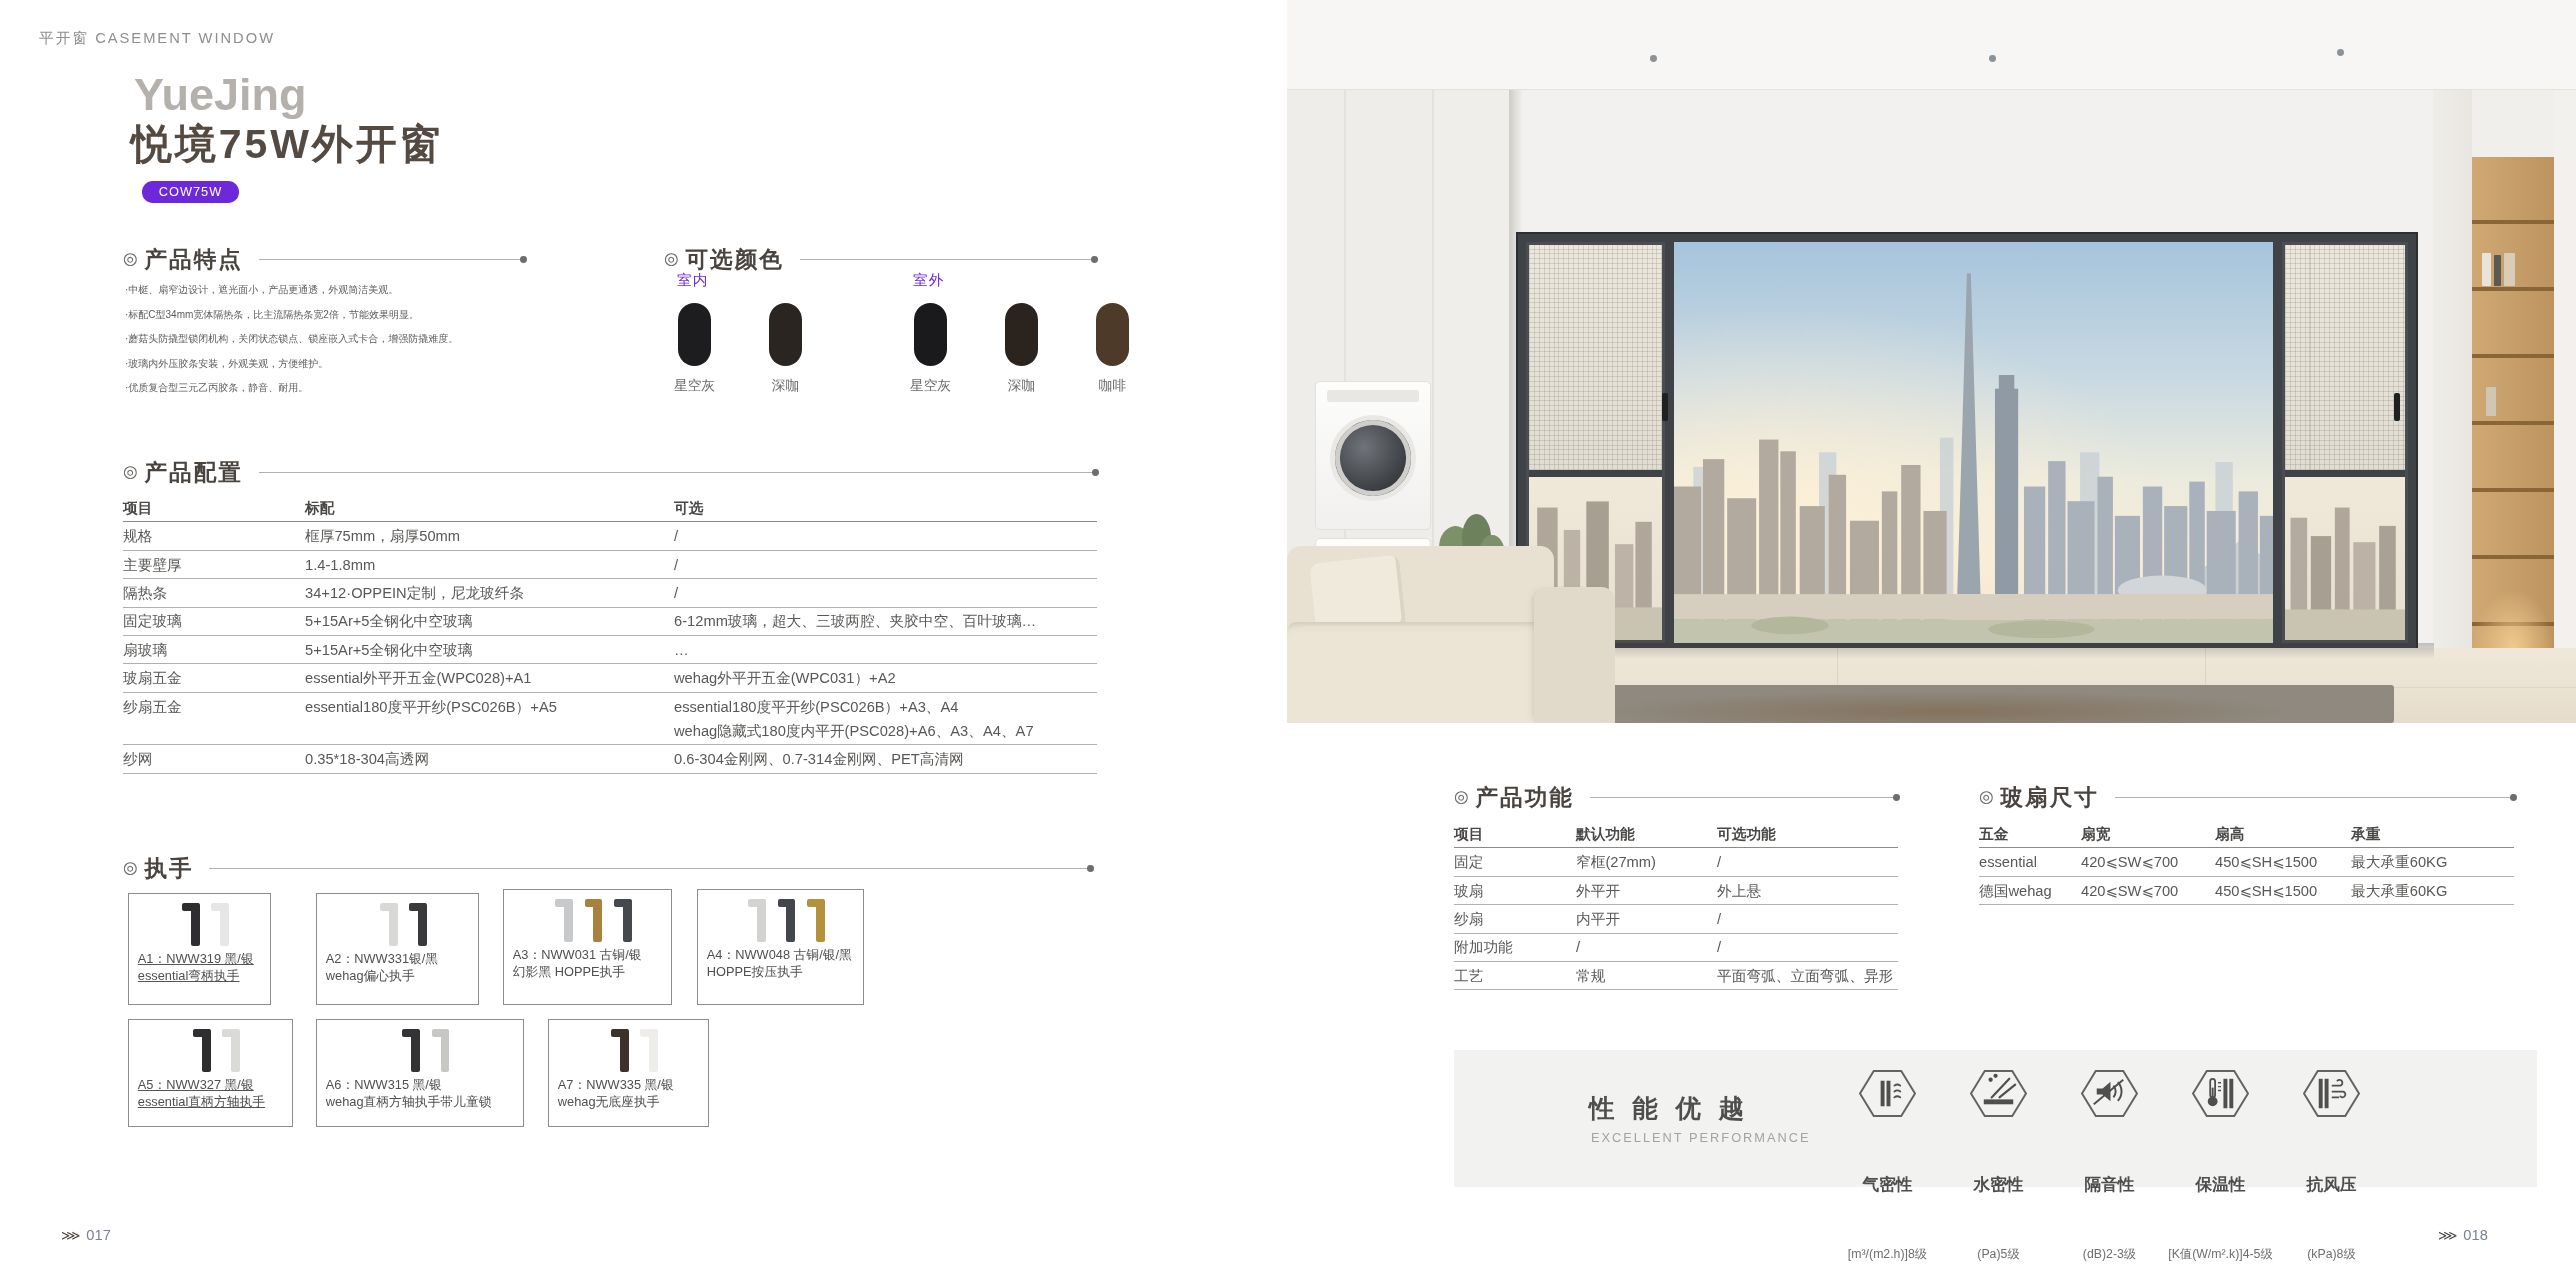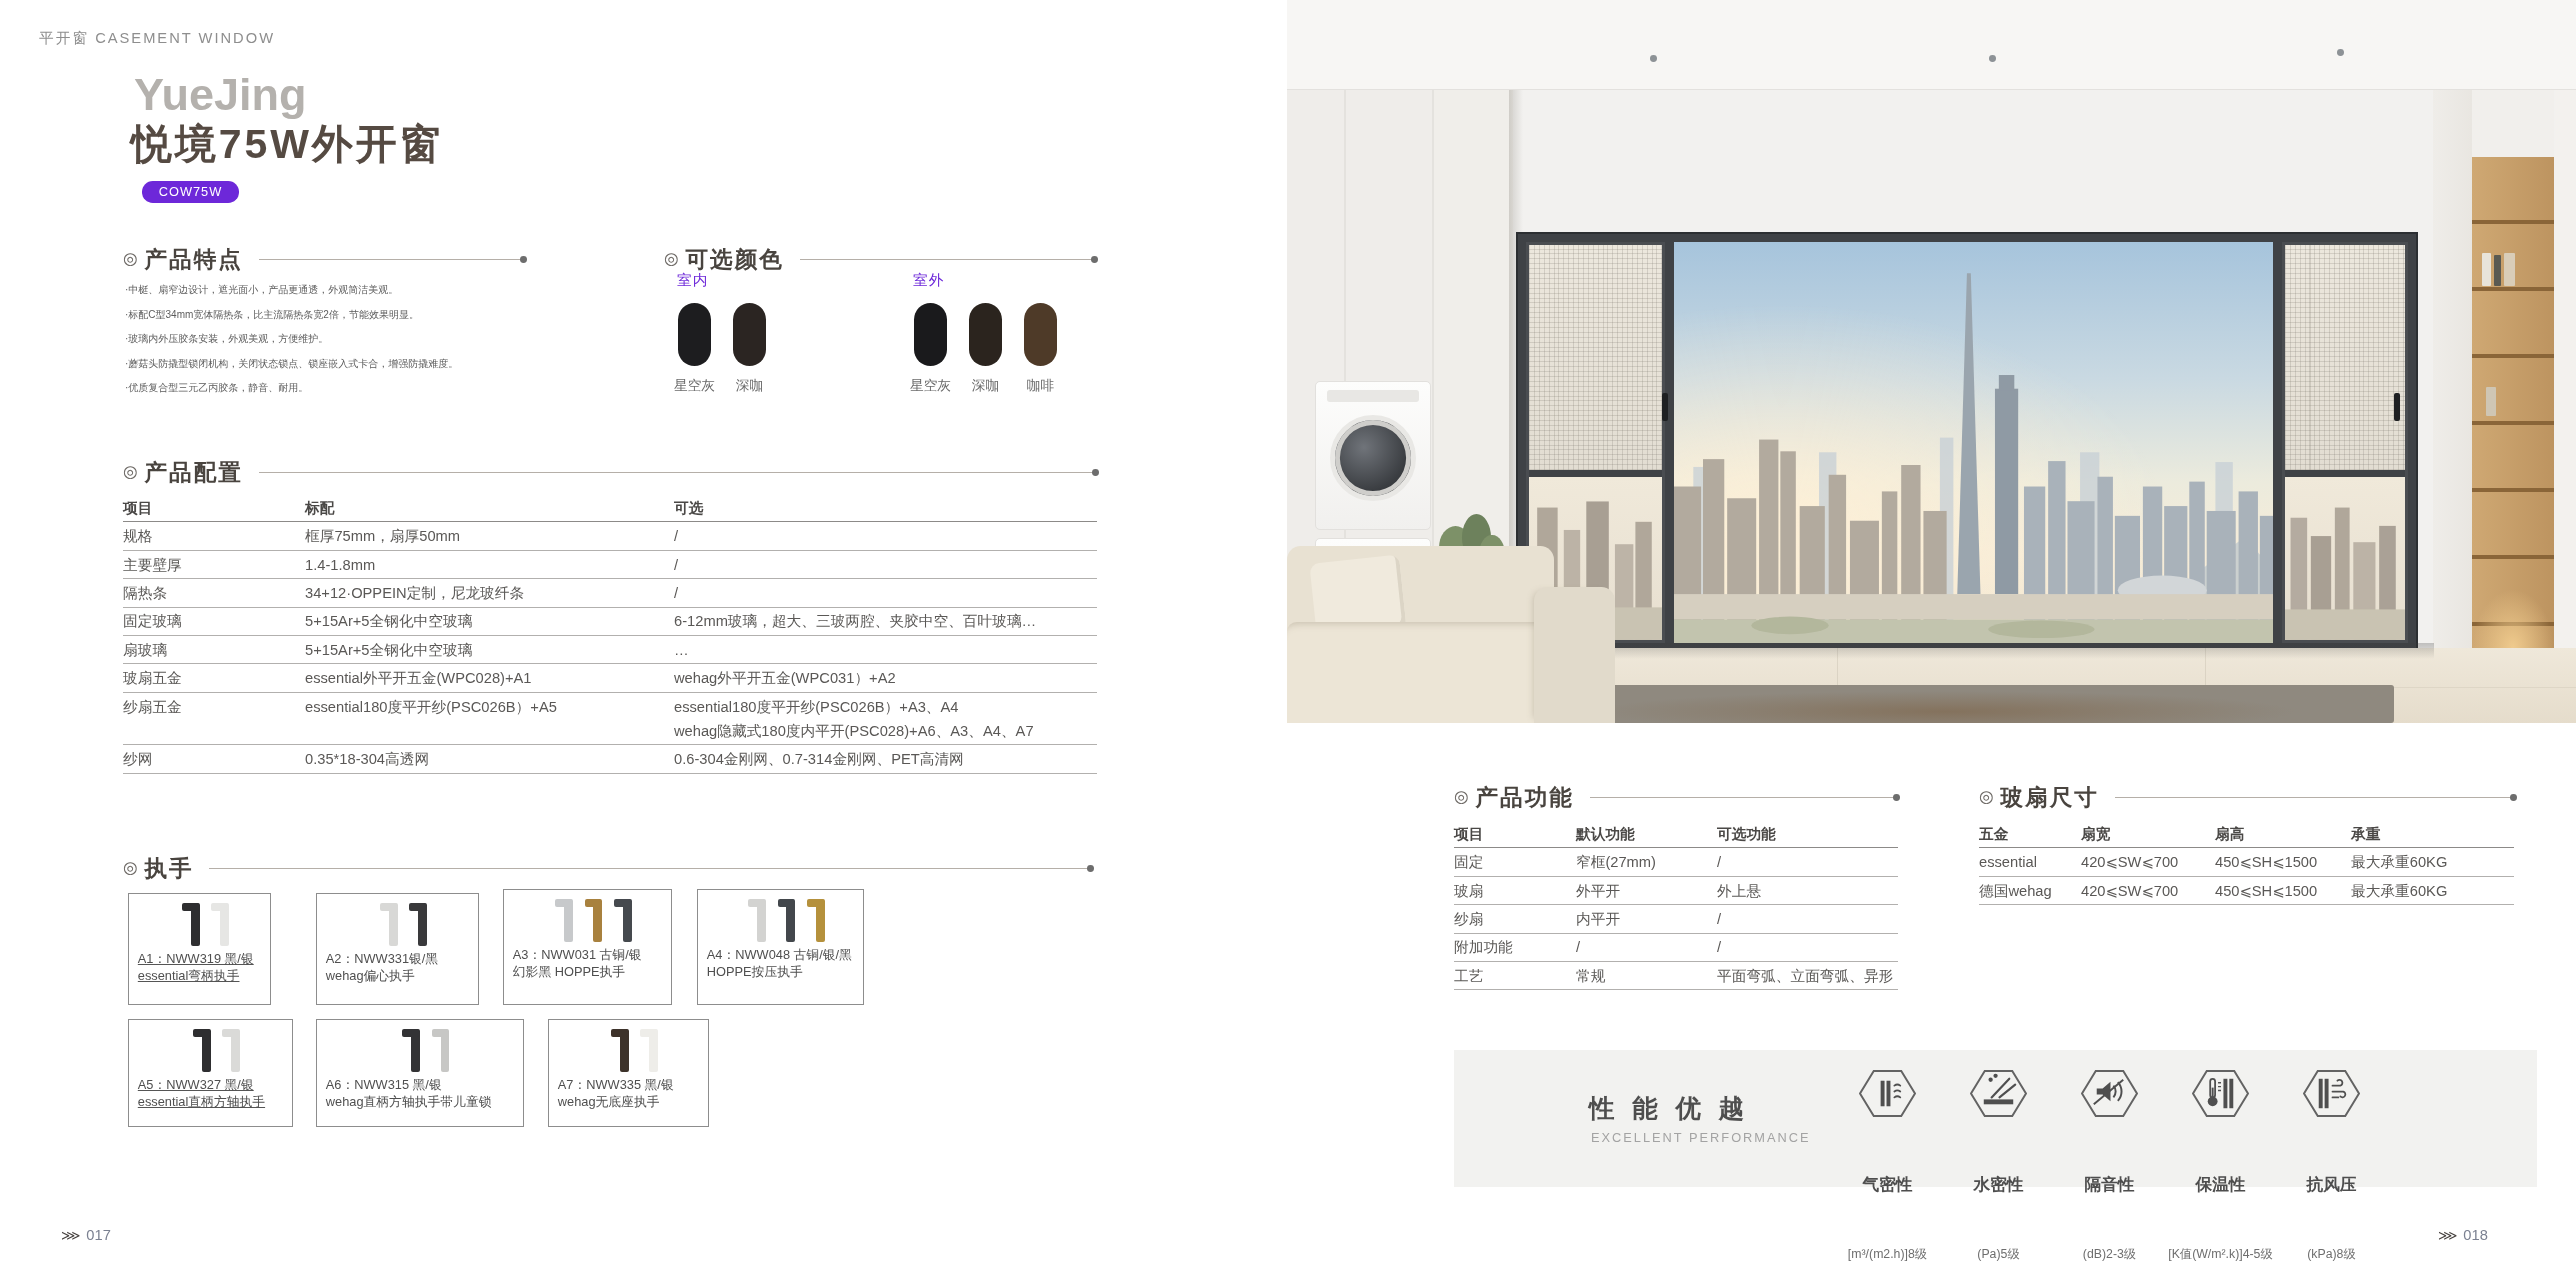--- a/index.html
+++ b/index.html
@@ -28,21 +28,21 @@
   .sec-head .ln { flex:1; height:1px; background:#b5afa8; margin-left:15.7px; position:relative; }
   .sec-head .ln::after { content:""; position:absolute; right:-2px; top:-2.9px; width:6.9px; height:6.9px; border-radius:50%; background:#6d6d6d; }
 
   
   .features { left:125px; top:278px; width:569px; list-style:none; }
   .features li { font-size:10px; line-height:24.5px; color:#5c5c5c; white-space:nowrap; }
 
   
   .color-group { top:271px; }
   .cg-label { font-size:14.7px; color:#6d28d9; letter-spacing:1px; }
-  .sw-row { display:flex; gap:20px; margin-top:12.8px;justify-content:space-between; }
+  .sw-row { display:flex; gap:56px; margin-top:12.8px;justify-content:space-between; }
   .sw { display:flex; flex-direction:column; align-items:center; width:35px; }
   .sw-pill { width:33px; height:63px; border-radius:16.7px; }
   .sw-name { margin-top:10.8px; font-size:13.7px; color:#6b6b6b; white-space:nowrap; }
 
   
   .tbl { position:absolute; }
   .tbl .tr { display:grid; align-items:start; border-bottom:1px solid #b2b0ae; padding:4.9px 0 3.9px; }
   .tbl .th-row { border-bottom:1px solid #8c8a88; }
   .tbl .th { font-size:14.7px; font-weight:bold; color:#4a4846; line-height:18.6px; }
   .tbl .td { font-size:14.7px; color:#5a5856; line-height:18.6px; white-space:nowrap; }
@@ -143,22 +143,22 @@
     <div class="abs badge">COW75W</div>
 
     <div class="abs sec-head" style="left:123px;top:244px;width:402px;">
       <span class="mk">◎</span>
       <span class="tx">产品特点</span>
       <span class="ln"></span>
     </div>
     <ul class="abs features">
       <li>·中梃、扇窄边设计，遮光面小，产品更通透，外观简洁美观。</li>
       <li>·标配C型34mm宽体隔热条，比主流隔热条宽2倍，节能效果明显。</li>
+      <li>·蘑菇头防撬型锁闭机构，关闭状态锁点、锁座嵌入式卡合，增强防撬难度。</li>
       <li>·玻璃内外压胶条安装，外观美观，方便维护。</li>
-      <li>·蘑菇头防撬型锁闭机构，关闭状态锁点、锁座嵌入式卡合，增强防撬难度。</li>
       <li>·优质复合型三元乙丙胶条，静音、耐用。</li>
     </ul>
 
     <div class="abs sec-head" style="left:664px;top:244px;width:432px;">
       <span class="mk">◎</span>
       <span class="tx">可选颜色</span>
       <span class="ln"></span>
     </div>
     <div class="abs color-group" style="left:677px;">
       <div class="cg-label">室内</div>

